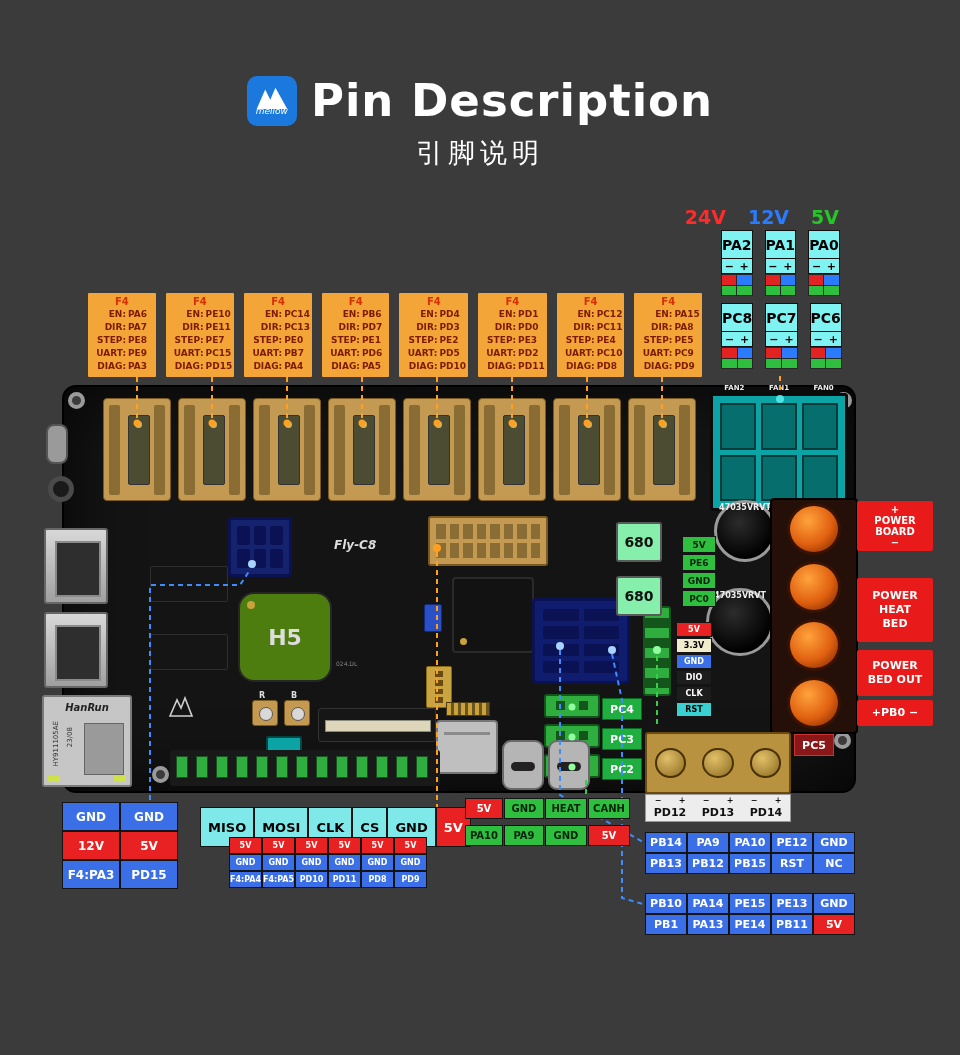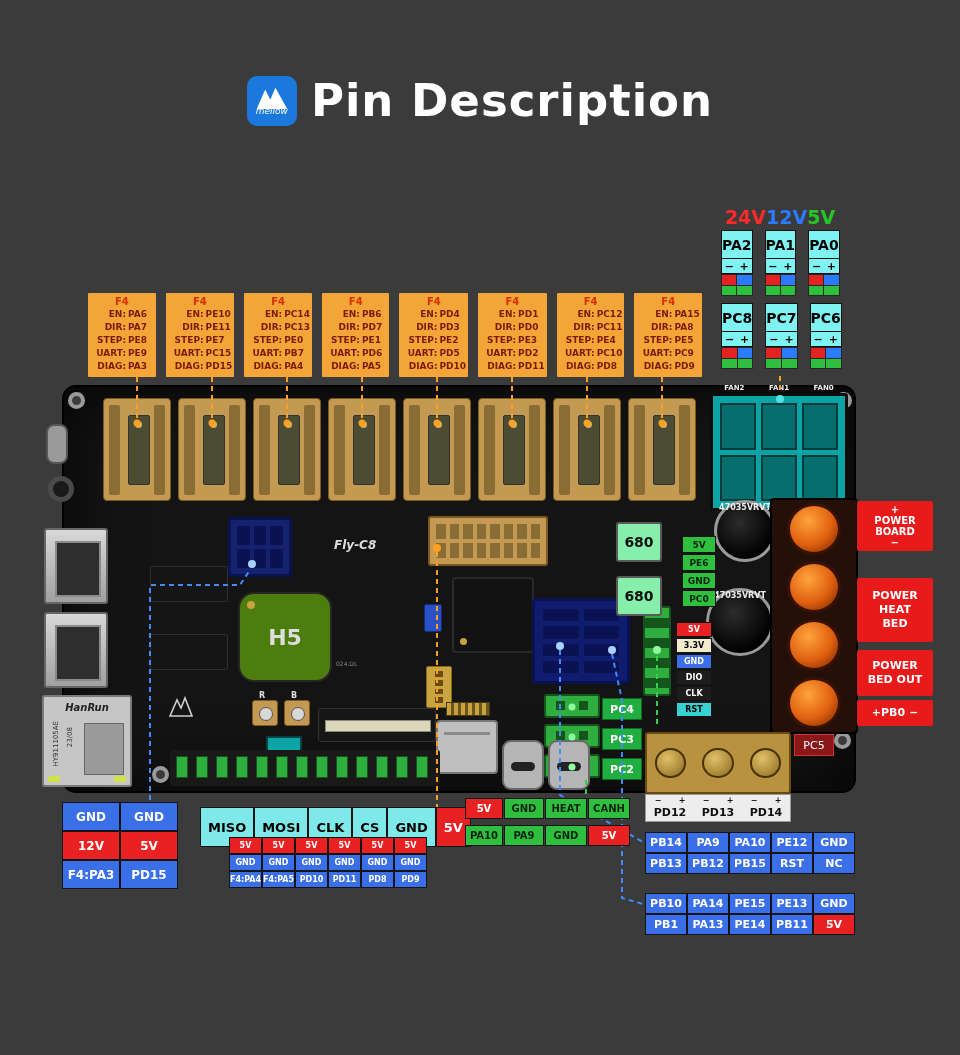--- a/index.html
+++ b/index.html
@@ -10,21 +10,21 @@
 
 
 .header{width:100%;text-align:center;padding-top:74px}
 .title-row{display:flex;align-items:center;justify-content:center;gap:14px}
 .logo{width:50px;height:50px;background:#1b79dd;border-radius:10px;display:flex;flex-direction:column;align-items:center;justify-content:center}
 .logo-text{color:#fff;font-style:italic;font-size:9px;line-height:9px;margin-top:-3px}
 h1{color:#fff;font-size:45px;font-weight:800;letter-spacing:1px}
 .subtitle{color:#fff;font-size:27px;margin-top:8px;letter-spacing:5px}
 
 
-.vlegend{display:flex;justify-content:center;gap:0;font-size:19px;font-weight:800}
+.vlegend{display:flex;justify-content:flex-end;gap:22px;font-size:19px;font-weight:800}
 .v24{color:#ff2a2a}.v12{color:#2b7bff}.v5{color:#27c427}
 .pgroup{display:flex;gap:12px;width:118px}
 .pport{width:38px}
 .pport-label{background:#7ff2f2;border:1px solid #111;height:29px;display:flex;align-items:center;justify-content:center;font-weight:800;font-size:14px;color:#000}
 .pport-pol{background:#7ff2f2;border:1px solid #111;border-top:none;height:15px;display:flex;justify-content:space-around;align-items:center;font-weight:700;font-size:11px;color:#000}
 .sqgrid{display:grid;grid-template-columns:1fr 1fr;gap:1px;background:#262626;padding:1px;height:22px}
 .sq{display:block}
 .sq.r{background:#e32222}.sq.b{background:#2b7bff}.sq.g{background:#2fbf3f}
 
 
@@ -93,20 +93,21 @@
 <div class="header">
   <div class="title-row">
     <div class="logo">
       <svg width="34" height="24" viewBox="0 0 40 28">
           <path d="M2 27 L12 4 L18 16 L24 2 L38 27 Z" fill="#ffffff"></path>
         </svg>
       <span class="logo-text">mellow</span>
     </div>
     <h1>Pin Description</h1>
   </div>
+  <div class="subtitle">引脚说明</div>
 </div>
 
 <div class="vlegend abs" style="left:721px;top:206px;width:118px">
   <span class="v24">24V</span>
   <span class="v12">12V</span>
   <span class="v5">5V</span>
 </div>
 
 <div class="pgroup abs" style="left:721px;top:230px">
 
@@ -609,21 +610,21 @@
     <span>HEAT</span>
     <span>BED</span>
 </div>
 <div class="pwr abs" style="left:857px;top:650px;width:76px;height:46px;font-size:11px;line-height:14px">
   <span>POWER</span>
     <span>BED OUT</span>
 </div>
 <div class="pwr abs" style="left:857px;top:700px;width:76px;height:26px;font-size:11px;line-height:12px">
   <span>+PB0 −</span>
 </div>
-<div class="abs" style="left:794px;top:734px;width:40px;height:22px;background:#8a1818;border:1px solid #c33;color:#fff;font-weight:400;font-size:11px;display:flex;align-items:center;justify-content:center">PC5</div>
+<div class="abs" style="left:794px;top:734px;width:40px;height:22px;background:#8a1818;border:1px solid #c33;color:#fff;font-weight:700;font-size:11px;display:flex;align-items:center;justify-content:center">PC5</div>
 
 <div class="abs" style="left:544px;top:694px;display:flex;flex-direction:column;gap:6px">
   <i class="gconn"></i>
     <i class="gconn"></i>
     <i class="gconn"></i>
 </div>
 <div class="abs" style="left:602px;top:698px;display:flex;flex-direction:column;gap:8px">
 
     <div class="pc-box">PC4</div>
 

